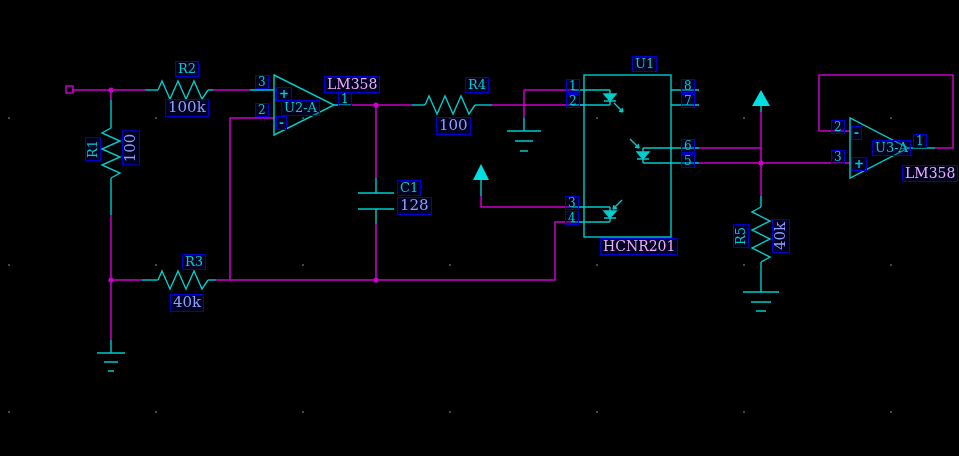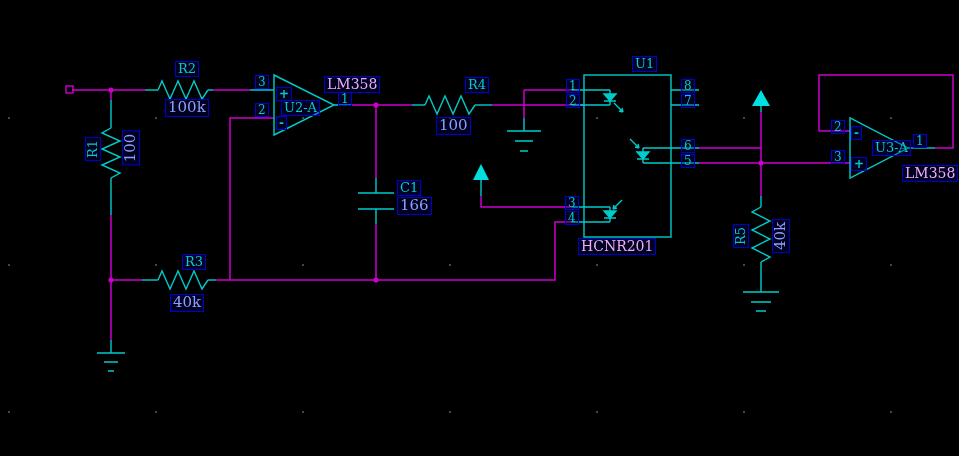--- a/index.html
+++ b/index.html
@@ -168,32 +168,32 @@
   <div class="lbl des" style="left:182px;top:254px">R3</div>
   <div class="lbl val" style="left:170px;top:294px">40k</div>
 
   <div class="lbl des" style="left:465px;top:77px">R4</div>
   <div class="lbl val" style="left:436px;top:117px">100</div>
 
   <div class="lbl des rot" style="left:741px;top:236px">R5</div>
   <div class="lbl val rot" style="left:781px;top:236px">40k</div>
 
   <div class="lbl des" style="left:397px;top:180px">C1</div>
-  <div class="lbl val" style="left:397px;top:197px">166</div>
+  <div class="lbl val" style="left:397px;top:197px">128</div>
 
   <div class="lbl pin" style="left:255px;top:75px">3</div>
   <div class="lbl pin" style="left:255px;top:103px">2</div>
   <div class="lbl pin" style="left:338px;top:92px">1</div>
   <div class="lbl pm" style="left:276px;top:87px">+</div>
   <div class="lbl pm" style="left:276px;top:116px">-</div>
   <div class="lbl des" style="left:281px;top:100px">U2-A</div>
   <div class="lbl part" style="left:324px;top:76px">LM358</div>
 
   <div class="lbl des" style="left:632px;top:56px">U1</div>
-  <div class="lbl part" style="left:578px;top:238px">HCNR201</div>
+  <div class="lbl part" style="left:600px;top:238px">HCNR201</div>
   <div class="lbl pin" style="left:566px;top:79px">1</div>
   <div class="lbl pin" style="left:566px;top:94px">2</div>
   <div class="lbl pin" style="left:565px;top:196px">3</div>
   <div class="lbl pin" style="left:565px;top:211px">4</div>
   <div class="lbl pin" style="left:681px;top:79px">8</div>
   <div class="lbl pin" style="left:681px;top:94px">7</div>
   <div class="lbl pin" style="left:681px;top:139px">6</div>
   <div class="lbl pin" style="left:681px;top:154px">5</div>
 
   <div class="lbl pin" style="left:831px;top:120px">2</div>

